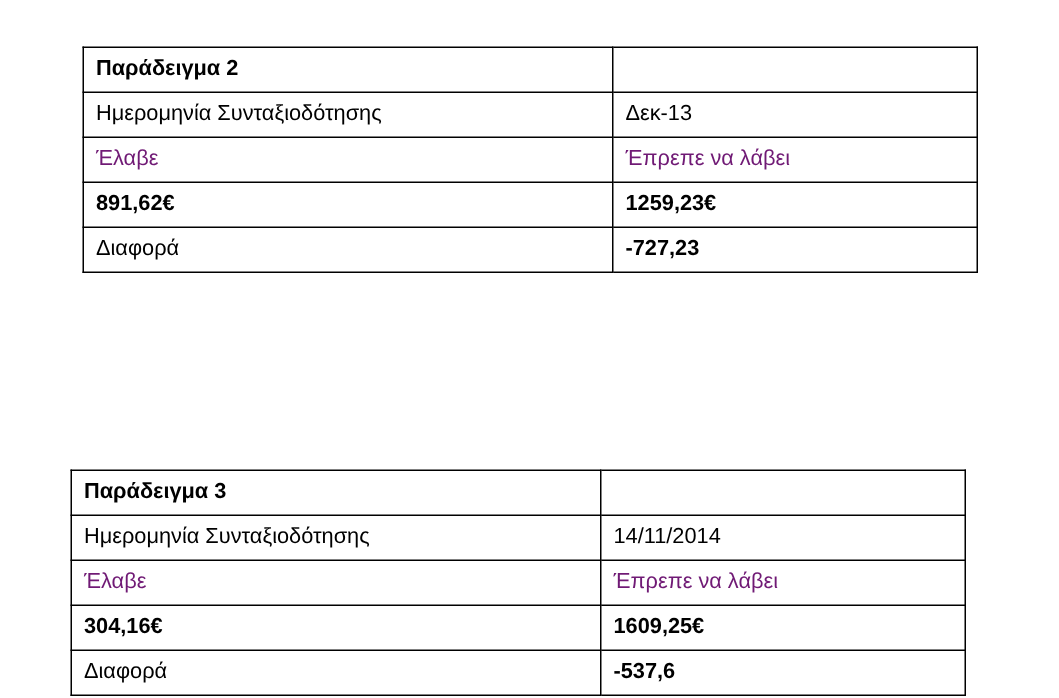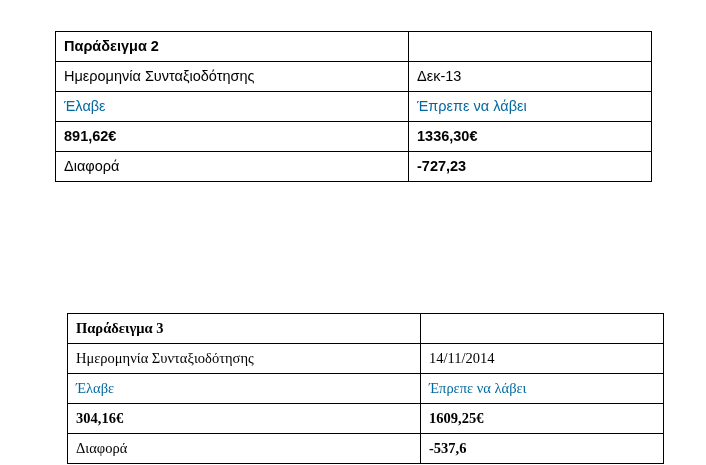--- a/index.html
+++ b/index.html
@@ -24,42 +24,41 @@
     border-collapse: collapse;
     table-layout: fixed;
     background: #ffffff;
   }
   .doc-table.table-1 {
     left: 55px;
     top: 31px;
     width: 596px;
   }
   .doc-table.table-2 {
-    left: 67px;
+    left: 47px;
     top: 313px;
     width: 596px;
-    font-family: Liberation Serif, serif;
   }
   .doc-table col.c1 { width: 353px; }
   .doc-table col.c2 { width: 243px; }
   .doc-table td {
     border: 1px solid #000000;
     padding: 4px 8px 5px 8px;
     font-size: 14.5px;
     line-height: 19px;
     height: 20px;
     vertical-align: middle;
     white-space: nowrap;
     overflow: hidden;
   }
   .doc-table tr.row-head td {
     font-weight: bold;
   }
   .doc-table tr.row-red td {
-    color: #0369a1;
+    color: #701a75;
   }
   .doc-table tr.row-amount td {
     font-weight: bold;
     margin-top: 23px;
   }
   .doc-table tr.row-diff td.val {
     font-weight: bold;
   }
 </style>
 </head>
@@ -80,21 +79,21 @@
       <tr class="row-plain">
         <td class="lbl">Ημερομηνία Συνταξιοδότησης</td>
         <td class="val">Δεκ-13</td>
       </tr>
       <tr class="row-red">
         <td class="lbl">Έλαβε</td>
         <td class="val">Έπρεπε να λάβει</td>
       </tr>
       <tr class="row-amount">
         <td class="lbl">891,62€</td>
-        <td class="val">1336,30€</td>
+        <td class="val">1259,23€</td>
       </tr>
       <tr class="row-diff">
         <td class="lbl">Διαφορά</td>
         <td class="val">-727,23</td>
       </tr>
     </tbody>
   </table>
 
   <table class="doc-table table-2">
     <colgroup>

